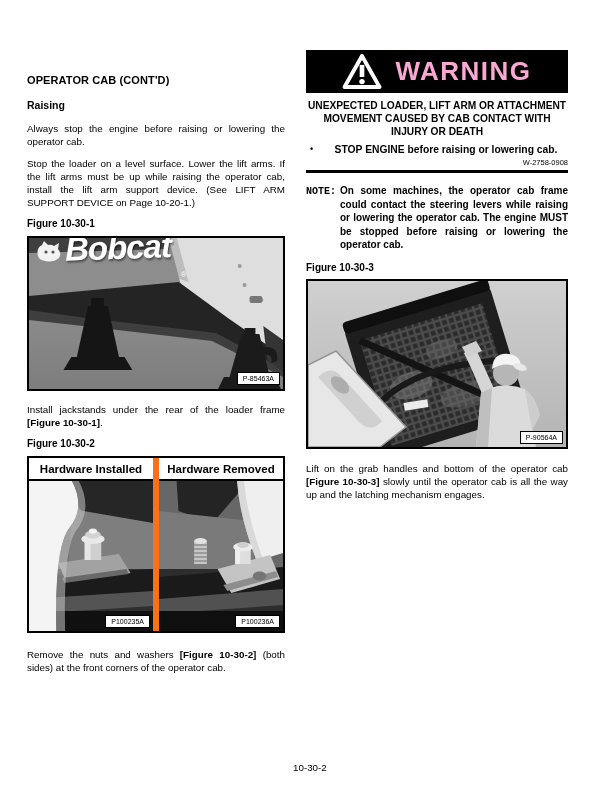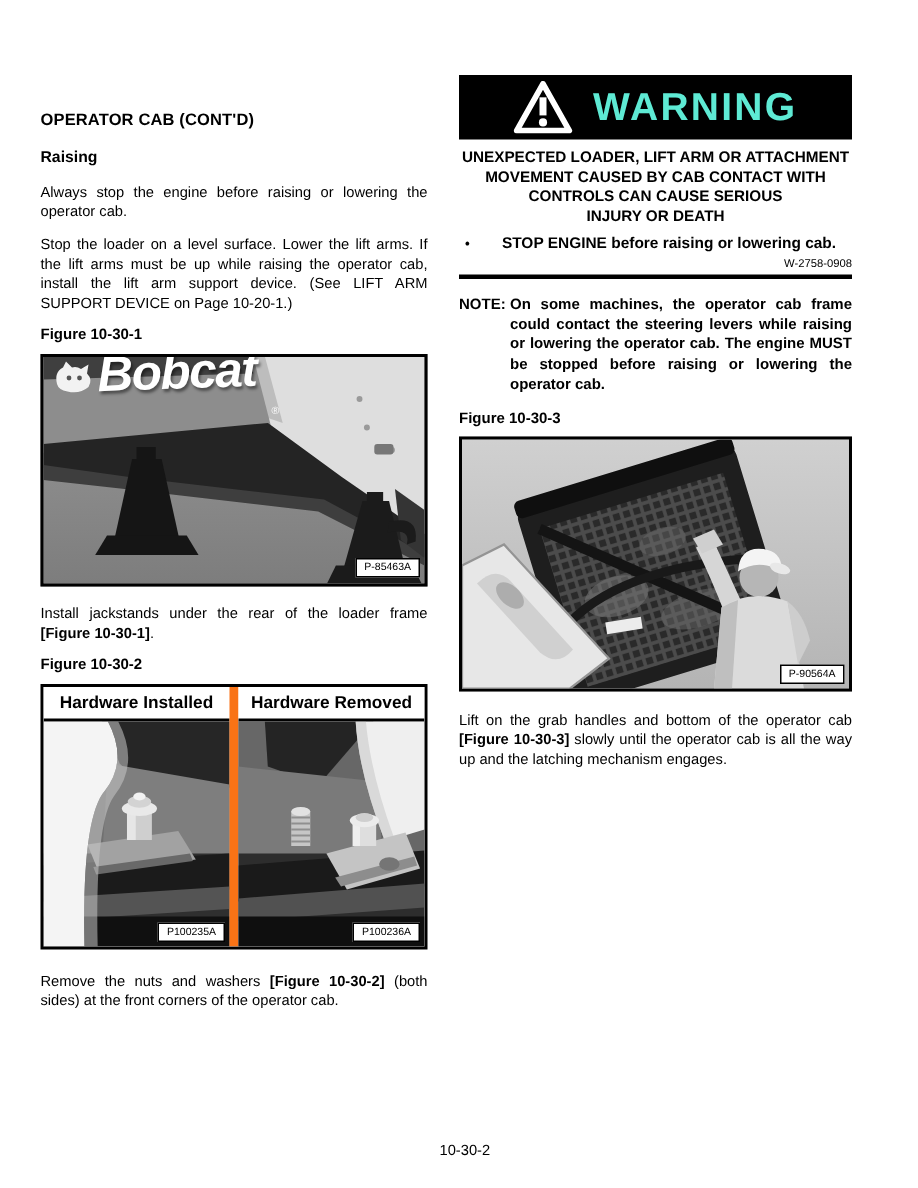--- a/index.html
+++ b/index.html
@@ -28,33 +28,33 @@
   .fig3 { height:166px; margin:0 0 13px; background:#c4c4c4; }
   svg.photo-art { position:absolute; left:0; top:0; width:100%; height:100%; display:block; }
 
   .chip { position:absolute; right:3px; bottom:3px; background:#fff; border:1px solid #000;
           font-size:7px; line-height:9px; padding:1px 5px; white-space:nowrap; }
 
   
   .warnhead { background:#000; height:43px; display:flex; align-items:center;
               justify-content:center; gap:13px; }
   .warnhead svg { width:40px; height:35px; flex:0 0 auto; }
-  .warntitle { color:#5eead4; font-weight:bold; font-size:26px; letter-spacing:1.5px; }
+  .warntitle { color:#f9a8d4; font-weight:bold; font-size:26px; letter-spacing:1.5px; }
   .warnbody { margin-top:6px; }
   .warnline { font-weight:bold; font-size:10.2px; line-height:13px; text-align:center;
               white-space:nowrap; }
   .warnbullet { display:flex; margin-top:5px; font-weight:bold; font-size:10.3px; line-height:13px; }
   .warnbullet .dot { width:24px; padding-left:4px; font-size:9px; }
   .warnbullet .txt { flex:1; text-align:center; padding-right:10px; }
   .warncode { text-align:right; font-size:7.5px; line-height:9px; margin-top:2px; }
   .rule { border-top:3px solid #000; margin-top:3px; }
 
   .note { font-weight:bold; font-size:10px; line-height:13.2px; text-align:justify;
           padding-left:34px; text-indent:-34px; margin-top:11px; }
-  .note-label { display:inline-block; width:34px; text-indent:0; }
+  .note-label { display:inline-block; width:34px; text-indent:0;font-family:Liberation Mono, monospace; }
   .col-right .figlabel { margin:11px 0 6px; }
   .col-right p.after-fig { margin-top:13px; }
 
   
   .bobcat-logo { position:absolute; top:-9px; left:36px; color:#fff; font-style:italic;
                  font-weight:bold; font-size:33px; letter-spacing:-1px;
                  transform:rotate(-2deg); text-shadow:1px 2px 2px rgba(0,0,0,0.45); }
   .logo-reg { position:absolute; top:33px; left:152px; color:#fff; font-size:7px;
               font-style:normal; }
   .bobcat-head-icon { position:absolute; top:2px; left:6px; width:28px; height:24px; }
@@ -188,21 +188,20 @@
         <svg viewBox="0 0 100 90">
           <polygon points="50,5 95,85 5,85" fill="#000" stroke="#fff" stroke-width="10" stroke-linejoin="round"></polygon>
           <rect x="44" y="28" width="12" height="31" fill="#fff"></rect>
           <circle cx="50" cy="71" r="7" fill="#fff"></circle>
         </svg>
         <span class="warntitle">WARNING</span>
       </div>
       <div class="warnbody">
         <div class="warnline">UNEXPECTED LOADER, LIFT ARM OR ATTACHMENT</div>
         <div class="warnline">MOVEMENT CAUSED BY CAB CONTACT WITH</div>
-        <div class="warnline">CONTROLS CAN CAUSE SERIOUS</div>
         <div class="warnline">INJURY OR DEATH</div>
       </div>
       <div class="warnbullet">
         <span class="dot">•</span>
         <span class="txt">STOP ENGINE before raising or lowering cab.</span>
       </div>
       <div class="warncode">W-2758-0908</div>
       <div class="rule"></div>
     </div>
 

